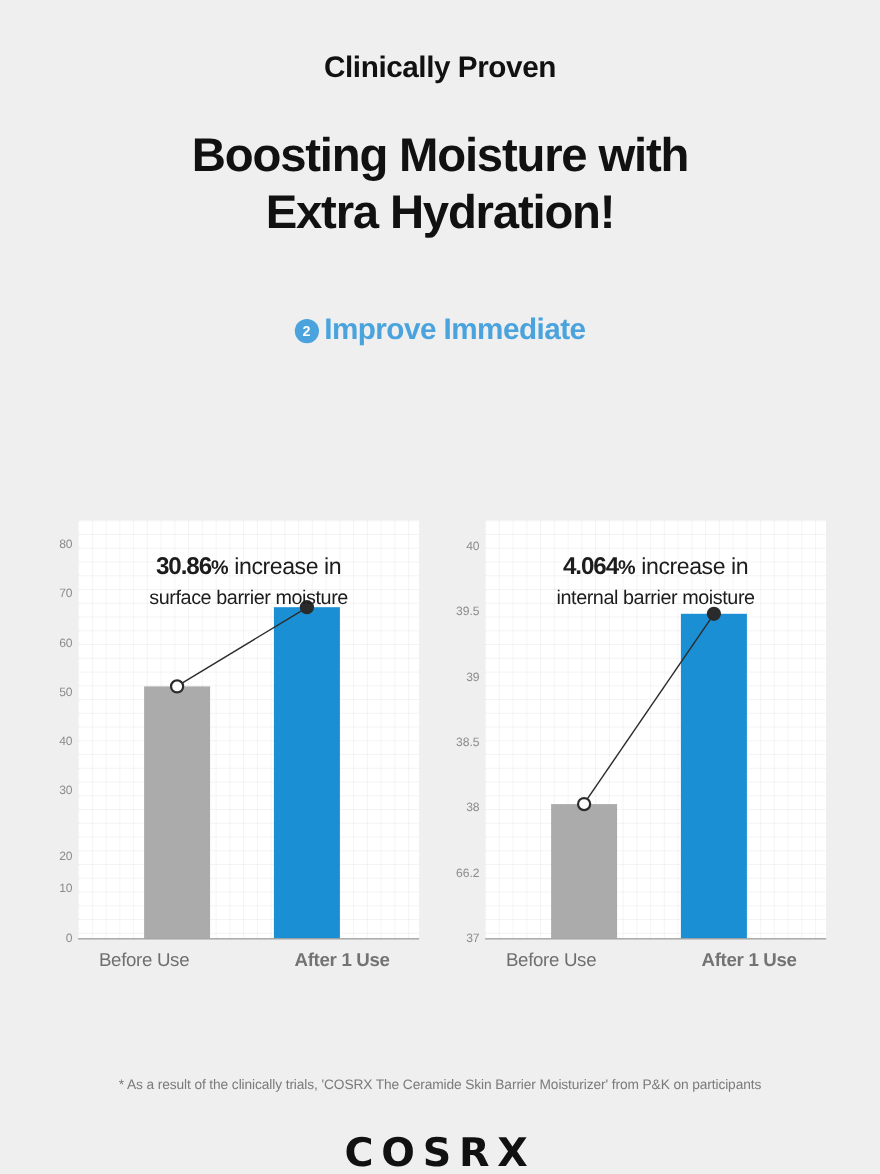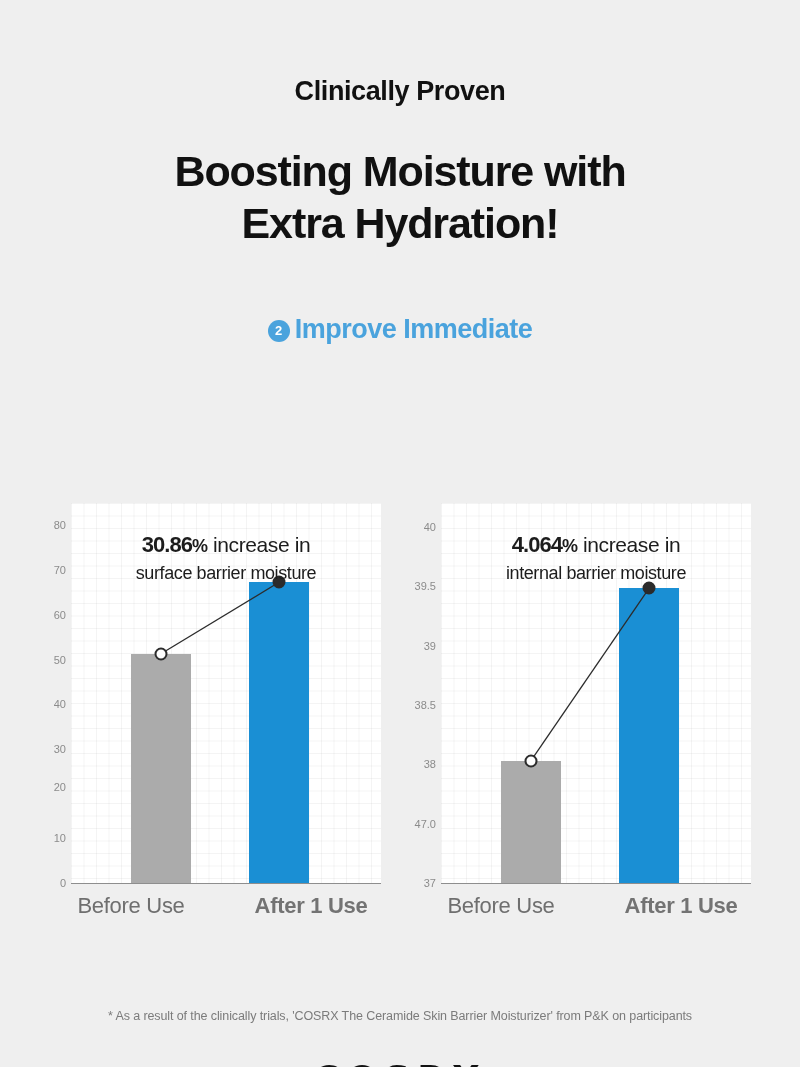--- a/index.html
+++ b/index.html
@@ -13,21 +13,21 @@
   }
   .page { width:800px; height:1067px; position:relative; }
 
   
   .eyebrow {
     text-align:center;
     font-size:27px;
     font-weight:bold;
     letter-spacing:-0.4px;
     color:#111;
-    margin-top:76px;
+    margin-top:46px;
   }
   .headline {
     text-align:center;
     font-size:43px;
     font-weight:bold;
     line-height:1.22;
     letter-spacing:-1.1px;
     color:#111;
     margin-top:38px;
   }
@@ -155,21 +155,21 @@
   .xlabels {
     position:absolute;
     left:43px; top:390px;
     width:310px; height:30px;
   }
   .xlabel {
     position:absolute;
     top:0;
     width:140px;
     text-align:center;
-    font-size:22px;
+    font-size:17px;
     letter-spacing:-0.3px;
   }
   .xlabel.before { left:-10px;  color:#6f6f6f; font-weight:normal; }
   .xlabel.after  { left:170px;  color:#737373; font-weight:bold; }
 
   
   .footnote {
     position:absolute;
     top:933px; left:0;
     width:800px;
@@ -205,21 +205,21 @@
   <div class="subhead">
     <span class="badge">2</span><span>Improve Immediate</span>
   </div>
 
   <div class="charts">
 
     <div class="chart left">
       <div class="ytick-wrap">
         <div class="ytick2" style="top:380px">0</div>
         <div class="ytick2" style="top:335.3px">10</div>
-        <div class="ytick2" style="top:284px">20</div>
+        <div class="ytick2" style="top:306px">20</div>
         <div class="ytick2" style="top:245.9px">30</div>
         <div class="ytick2" style="top:201.2px">40</div>
         <div class="ytick2" style="top:156.5px">50</div>
         <div class="ytick2" style="top:111.8px">60</div>
         <div class="ytick2" style="top:67.1px">70</div>
         <div class="ytick2" style="top:22.4px">80</div>
       </div>
 
       <div class="plot">
         <div class="annot">
@@ -242,21 +242,21 @@
 
       <div class="xlabels">
         <div class="xlabel before">Before Use</div>
         <div class="xlabel after">After 1 Use</div>
       </div>
     </div>
 
     <div class="chart right">
       <div class="ytick-wrap">
         <div class="ytick2" style="top:380px">37</div>
-        <div class="ytick2" style="top:320.6px">47.0</div>
+        <div class="ytick2" style="top:320.6px">66.2</div>
         <div class="ytick2" style="top:261.3px">38</div>
         <div class="ytick2" style="top:201.9px">38.5</div>
         <div class="ytick2" style="top:142.5px">39</div>
         <div class="ytick2" style="top:83.1px">39.5</div>
         <div class="ytick2" style="top:23.8px">40</div>
       </div>
 
       <div class="plot">
         <div class="annot">
           <span class="big">4.064</span><span class="pct">%</span><span class="rest"> increase in</span>

